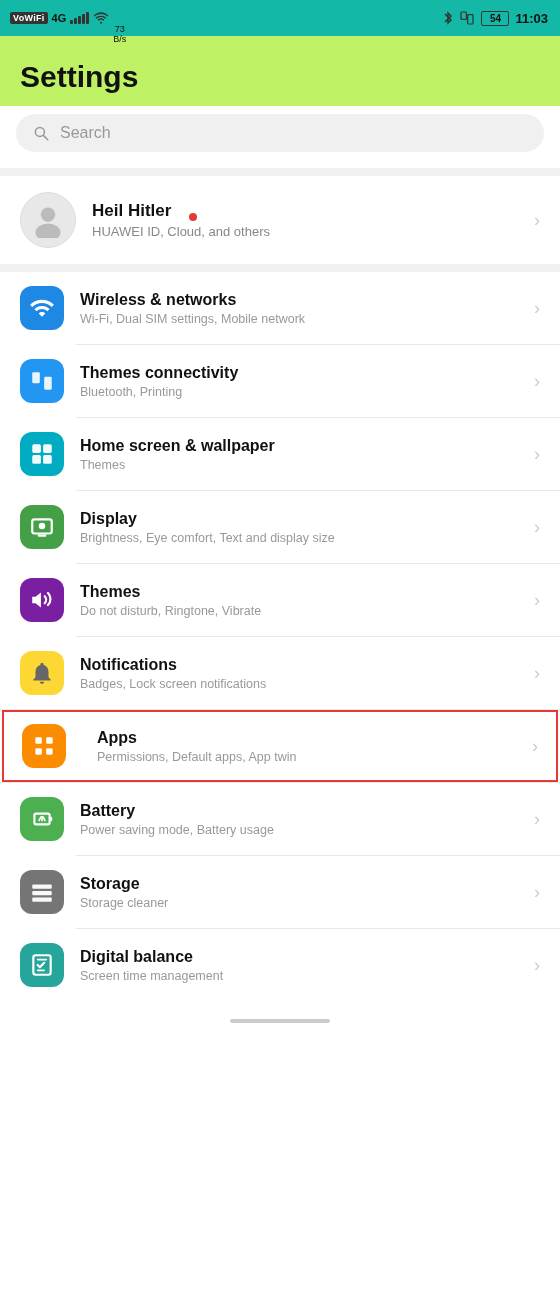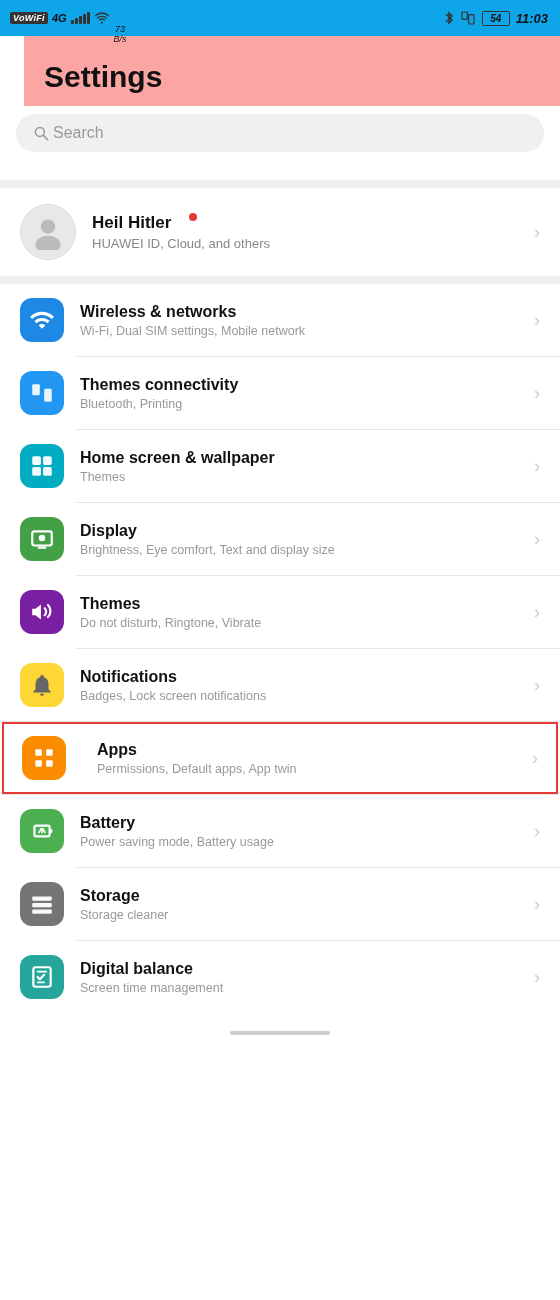--- a/index.html
+++ b/index.html
@@ -8,29 +8,28 @@
       min-height: 1300px;
       background: #ffffff;
       font-family: 'Helvetica Neue', Arial, sans-serif;
       overflow-x: hidden;
     }
 
     
     .status-bar {
       width: 100%;
       height: 36px;
-      background: #0ea5e9;
+      background: #14b8a6;
       display: flex;
       align-items: center;
       justify-content: space-between;
       padding: 0 12px 0 10px;
       font-size: 12px;
       font-weight: 600;
       color: #111;
-      font-style: italic;
     }
     .status-left {
       display: flex;
       align-items: center;
       gap: 4px;
       font-size: 11px;
       font-weight: bold;
     }
     .status-right {
       display: flex;
@@ -71,38 +70,37 @@
       padding: 1px 2px;
       font-size: 10px;
       font-weight: bold;
       min-width: 28px;
       text-align: center;
     }
 
     
     .page-header {
       padding: 24px 20px 12px 20px;
-      background: #fca5a5;
-      margin-left: 24px;
+      background: #bef264;
     }
     .page-title {
       font-size: 30px;
       font-weight: bold;
       color: #111;
     }
 
     
     .search-container {
-      margin: 8px 16px 28px 16px;
+      margin: 8px 16px 16px 16px;
       background: #f0f0f0;
       border-radius: 24px;
       display: flex;
       align-items: center;
       padding: 10px 16px;
-      gap: 3px;
+      gap: 10px;
     }
     .search-icon-svg {
       width: 18px;
       height: 18px;
       flex-shrink: 0;
     }
     .search-input-text {
       font-size: 16px;
       color: #999;
     }
@@ -139,21 +137,21 @@
     }
     .avatar-svg {
       width: 36px;
       height: 36px;
     }
     .profile-info {
       flex: 1;
     }
     .profile-name-row {
       display: flex;
-      align-items: flex-start;
+      align-items: flex-end;
       gap: 18px;
     }
     .profile-name {
       font-size: 17px;
       font-weight: bold;
       color: #111;
     }
     .online-dot {
       width: 8px;
       height: 8px;

